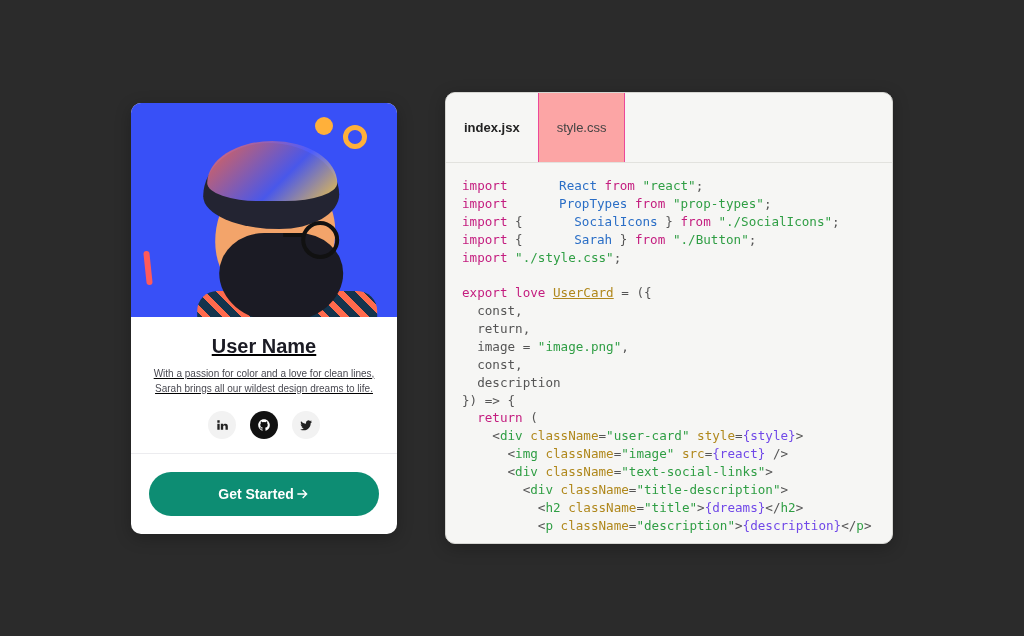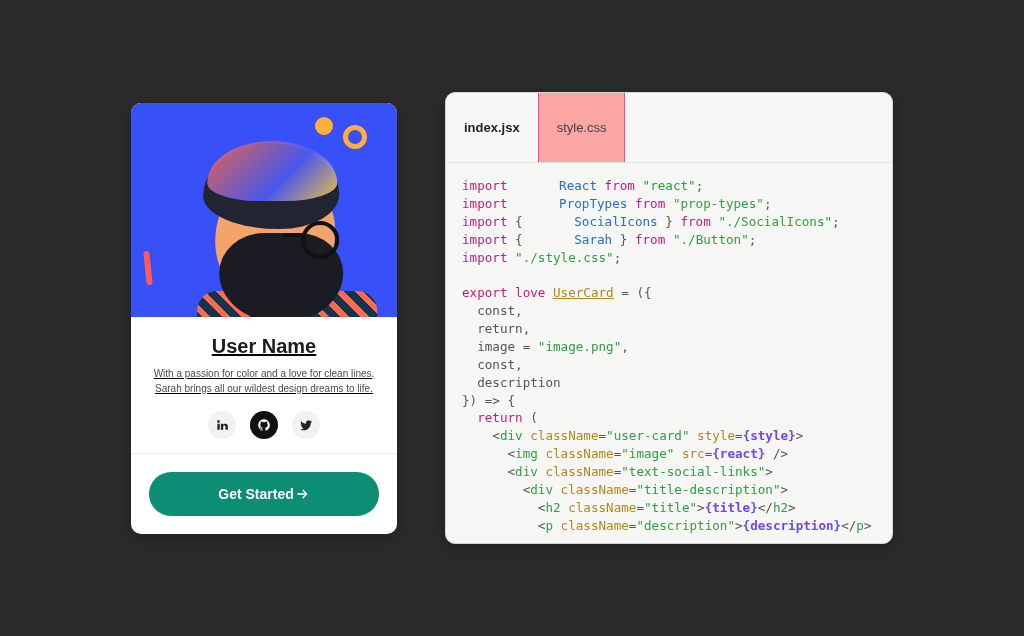--- a/index.html
+++ b/index.html
@@ -94,21 +94,21 @@
     white-space:pre; overflow:hidden;
     color:#333;
   }
   .kw { color:#c41d7f;text-align:center; }     
   .id { color:#2a6ec6;padding-left:44px; }     
   .fn { color:#b0881c;text-decoration:underline; }     
   .str { color:#2f9e44; }    
   .pun { color:#555; }       
   .tag { color:#2f9e44; }    
   .attr{ color:#b0881c; }    
-  .val { color:#7048e8;font-weight:bold; }    
+  .val { color:#7048e8; }    
 </style>
 </head>
 <body>
 
 <div class="user-card">
   <div class="image">
     <span class="sun"></span>
       <span class="ring"></span>
       <span class="mark"></span>
     <div class="head">
@@ -170,15 +170,15 @@
 <span class="pun">  return,</span>
 <span class="pun">  image = </span><span class="str">"image.png"</span><span class="pun">,</span>
 <span class="pun">  const,</span>
 <span class="pun">  description</span>
 <span class="pun">}) =&gt; {</span>
   <span class="kw">return</span><span class="pun"> (</span>
 <span class="pun">    &lt;</span><span class="tag">div</span> <span class="attr">className</span><span class="pun">=</span><span class="str">"user-card"</span> <span class="attr">style</span><span class="pun">=</span><span class="val">{style}</span><span class="pun">&gt;</span>
 <span class="pun">      &lt;</span><span class="tag">img</span> <span class="attr">className</span><span class="pun">=</span><span class="str">"image"</span> <span class="attr">src</span><span class="pun">=</span><span class="val">{react}</span><span class="pun"> /&gt;</span>
 <span class="pun">      &lt;</span><span class="tag">div</span> <span class="attr">className</span><span class="pun">=</span><span class="str">"text-social-links"</span><span class="pun">&gt;</span>
 <span class="pun">        &lt;</span><span class="tag">div</span> <span class="attr">className</span><span class="pun">=</span><span class="str">"title-description"</span><span class="pun">&gt;</span>
-<span class="pun">          &lt;</span><span class="tag">h2</span> <span class="attr">className</span><span class="pun">=</span><span class="str">"title"</span><span class="pun">&gt;</span><span class="val">{title}</span><span class="pun">&lt;/</span><span class="tag">h2</span><span class="pun">&gt;</span>
+<span class="pun">          &lt;</span><span class="tag">h2</span> <span class="attr">className</span><span class="pun">=</span><span class="str">"title"</span><span class="pun">&gt;</span><span class="val">{dreams}</span><span class="pun">&lt;/</span><span class="tag">h2</span><span class="pun">&gt;</span>
 <span class="pun">          &lt;</span><span class="tag">p</span> <span class="attr">className</span><span class="pun">=</span><span class="str">"description"</span><span class="pun">&gt;</span><span class="val">{description}</span><span class="pun">&lt;/</span><span class="tag">p</span><span class="pun">&gt;</span></div>
 </div>
 
 </body></html>

